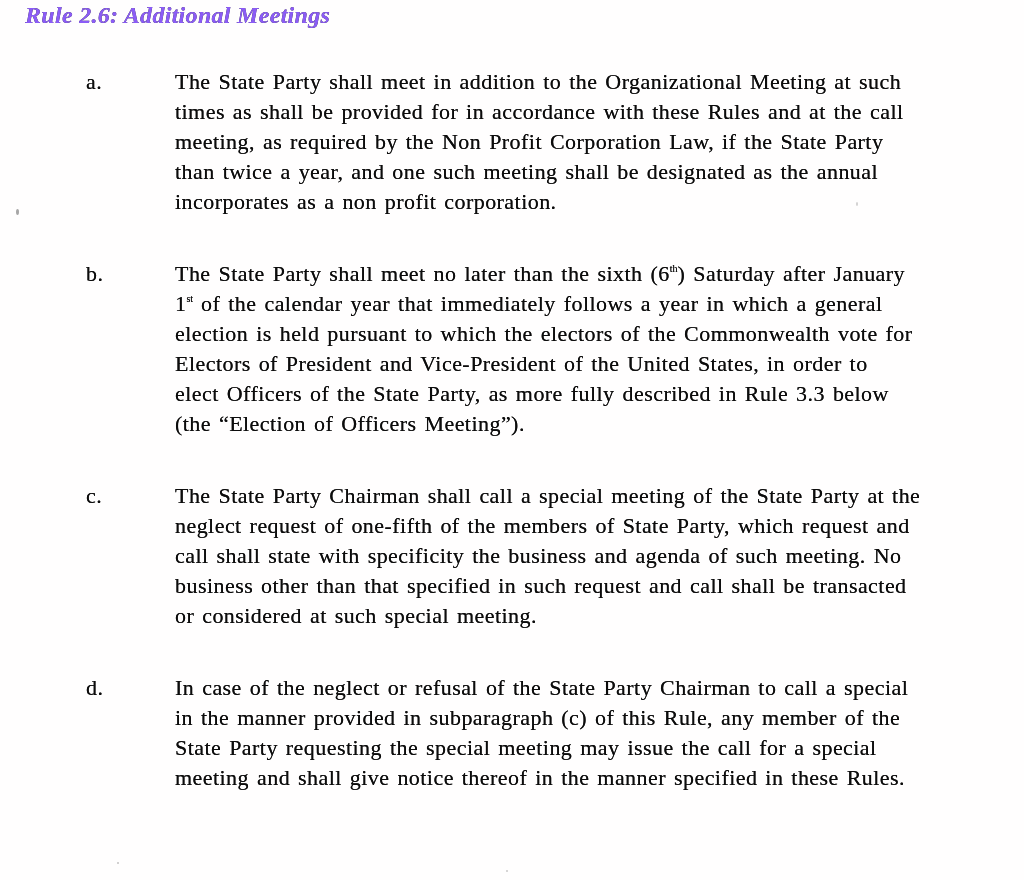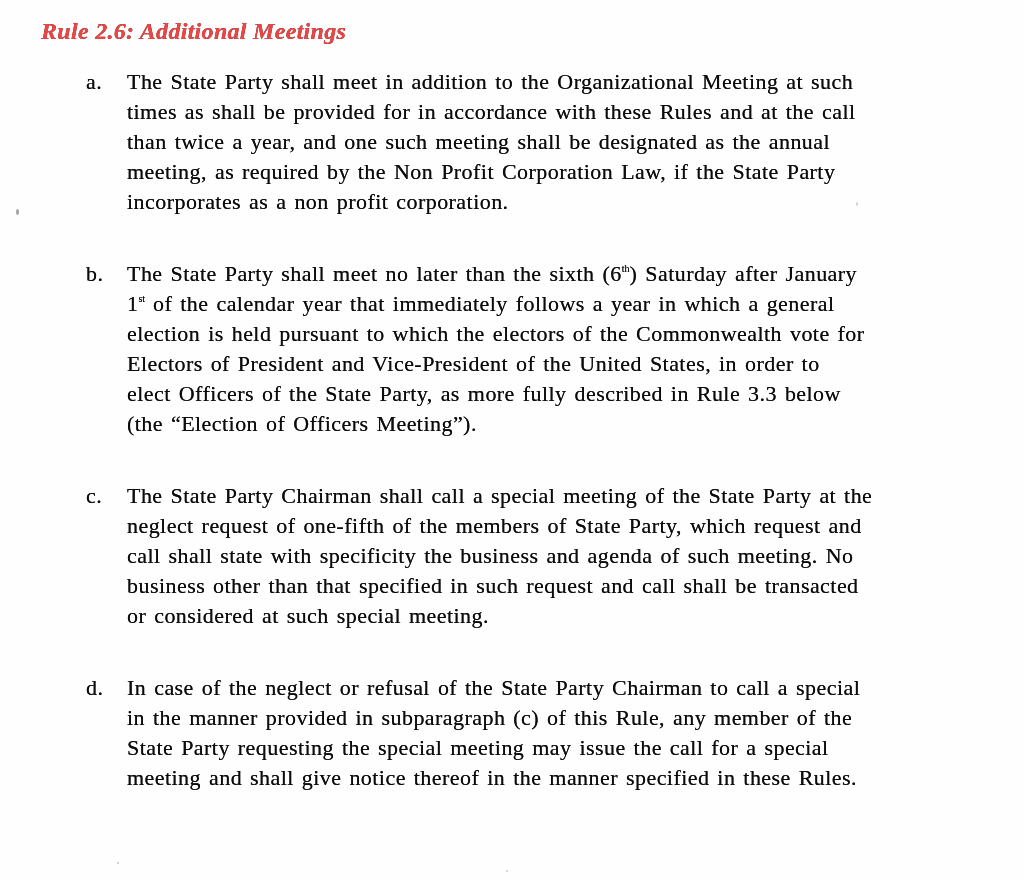--- a/index.html
+++ b/index.html
@@ -14,26 +14,26 @@
     background: #fffefe;
     overflow: hidden;
     font-family: "Liberation Serif", "DejaVu Serif", serif;
     color: #0c0c0c;
     -webkit-font-smoothing: antialiased;
   }
   .doc-title {
     position: absolute;
     left: 25px;
     top: 2px;
-    margin: 16px;
+    margin: 0;
     font-size: 24px;
     font-weight: bold;
     font-style: italic;
     letter-spacing: 0.3px;
-    color: #ef4444;
+    color: #8b5cf6;
     text-shadow: 0 0 0.6px rgba(0,0,0,0.85);
   }
   .paragraphs {
     position: absolute;
     left: 0;
     top: 67px;
     width: 1024px;
   }
   .para {
     display: flex;
@@ -49,20 +49,21 @@
     letter-spacing: 0.4px;
     text-shadow: 0 0 0.6px rgba(0,0,0,0.8);
   }
   .para-text {
     width: 860px;
     font-size: 22px;
     line-height: 30px;
     letter-spacing: 0.45px;
     word-spacing: 2px;
     text-shadow: 0 0 0.6px rgba(0,0,0,0.8);
+    margin-left: 48px;
   }
   .line {
     white-space: nowrap;
   }
   .para-text sup {
     font-size: 10px;
     line-height: 0;
     letter-spacing: 0;
     position: relative;
     top: -1px;
@@ -83,22 +84,22 @@
 
 <div class="page">
   <h1 class="doc-title">Rule 2.6: Additional Meetings</h1>
 
   <div class="paragraphs" id="paragraph-list">
       <div class="para">
         <div class="para-label">a.</div>
         <div class="para-text">
           <div class="line"><span>The State Party shall meet in addition to the Organizational Meeting at such</span></div>
           <div class="line"><span>times as shall be provided for in accordance with these Rules and at the call</span></div>
+          <div class="line"><span>meeting, as required by the Non Profit Corporation Law, if the State Party</span></div>
           <div class="line"><span>than twice a year, and one such meeting shall be designated as the annual</span></div>
-          <div class="line"><span>meeting, as required by the Non Profit Corporation Law, if the State Party</span></div>
           <div class="line"><span>incorporates as a non profit corporation.</span></div>
         </div>
       </div>
       <div class="para">
         <div class="para-label">b.</div>
         <div class="para-text">
           <div class="line"><span>The State Party shall meet no later than the sixth (6</span><sup>th</sup><span>) Saturday after January</span></div>
           <div class="line"><span>1</span><sup>st</sup><span> of the calendar year that immediately follows a year in which a general</span></div>
           <div class="line"><span>election is held pursuant to which the electors of the Commonwealth vote for</span></div>
           <div class="line"><span>Electors of President and Vice-President of the United States, in order to</span></div>

